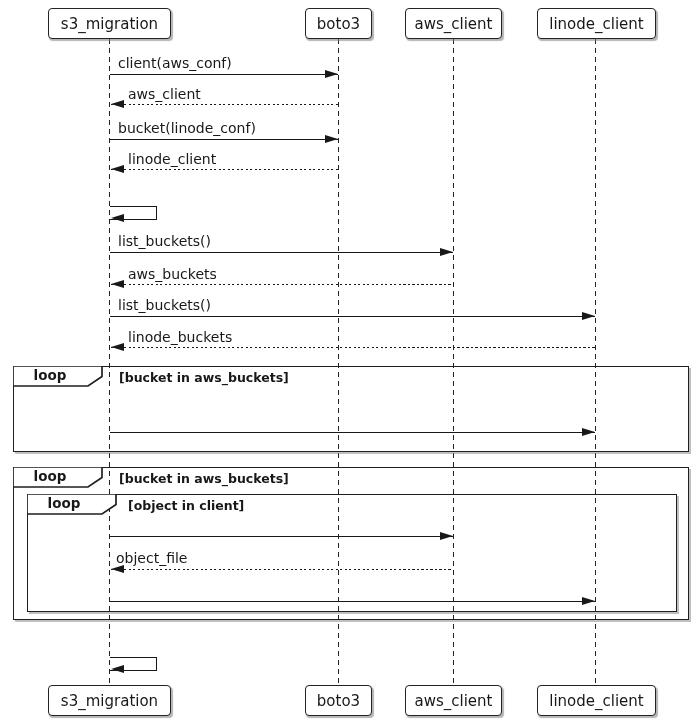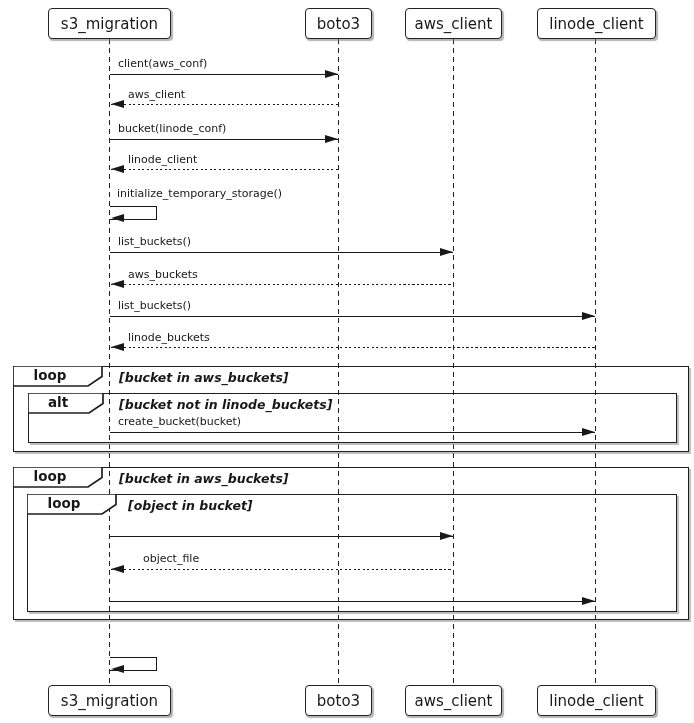--- a/index.html
+++ b/index.html
@@ -14,21 +14,21 @@
     box-shadow:1.5px 2px 1px rgba(120,120,120,0.55);
     display:flex; align-items:center; justify-content:center;
     font-size:15px; white-space:nowrap; z-index:5;
   }
   .lifeline {
     position:absolute; top:39px; height:647px; width:1.4px;
     background:repeating-linear-gradient(to bottom,#232323 0 5px,transparent 5px 9px);
     z-index:0;
   }
   .msg-label {
-    position:absolute; font-size:11px; white-space:nowrap; z-index:3;
+    position:absolute; font-size:14px; white-space:nowrap; z-index:3;
     line-height:15px;
   }
   .line { position:absolute; height:1.4px; background:#181818; z-index:2; }
   .line.dotted {
     background:repeating-linear-gradient(to right,#181818 0 2px,transparent 2px 4.5px);
   }
   .arr { position:absolute; width:0; height:0; border-style:solid; z-index:3; }
   .arr.right { border-width:4.5px 0 4.5px 13px; border-color:transparent transparent transparent #181818; }
   .arr.left  { border-width:4.5px 13px 4.5px 0; border-color:transparent #181818 transparent transparent; }
   .self-loop {
@@ -39,21 +39,21 @@
   .frame {
     position:absolute; border:1.7px solid #1f1f1f; background:transparent;
     box-shadow:2px 2px 0 rgba(130,130,130,0.5); z-index:1;
   }
   .frame-label { position:absolute; top:-1px; left:-1px; z-index:2; }
   .frame-operator {
     position:absolute; top:1px; left:0; font-weight:bold; font-size:13.5px;
     text-align:center; z-index:3;
   }
   .frame-guard {
-    position:absolute; font-weight:bold; font-size:12.5px; white-space:nowrap; z-index:3;font-style:italic;
+    position:absolute; font-weight:bold; font-size:12.5px; white-space:nowrap; z-index:3;
   }
 </style>
 </head>
 <body>
 
 <div class="diagram">
 
   <div class="lifeline" style="left:109px"></div>
   <div class="lifeline" style="left:338px"></div>
   <div class="lifeline" style="left:453px"></div>
@@ -88,94 +88,83 @@
   <div class="frame" style="left:13px; top:366px; width:674px; height:84px">
     <div class="frame-label">
       <svg width="90" height="21">
           <path d="M0,0 H89 V10.5 L75,20 H0 Z" fill="#ffffff" stroke="#1f1f1f" stroke-width="1.7"></path>
         </svg>
       <div class="frame-operator" style="width:74px">loop</div>
     </div>
     <div class="frame-guard" style="left:105px; top:3px">[bucket in aws_buckets]</div>
   </div>
 
-  <div class="frame" style="left:28px; top:393px; width:647px; height:48px">
-    <div class="frame-label">
-      <svg width="76" height="21">
-          <path d="M0,0 H75 V10.5 L61,20 H0 Z" fill="#ffffff" stroke="#1f1f1f" stroke-width="1.7"></path>
-        </svg>
-      <div class="frame-operator" style="width:60px">alt</div>
-    </div>
-    <div class="frame-guard" style="left:90px; top:3px">[bucket not in linode_buckets]</div>
-  </div>
 
   <div class="frame" style="left:13px; top:467px; width:674px; height:151px">
     <div class="frame-label">
       <svg width="90" height="21">
           <path d="M0,0 H89 V10.5 L75,20 H0 Z" fill="#ffffff" stroke="#1f1f1f" stroke-width="1.7"></path>
         </svg>
       <div class="frame-operator" style="width:74px">loop</div>
     </div>
     <div class="frame-guard" style="left:105px; top:3px">[bucket in aws_buckets]</div>
   </div>
 
   <div class="frame" style="left:27px; top:494px; width:648px; height:116px">
     <div class="frame-label">
       <svg width="90" height="21">
           <path d="M0,0 H89 V10.5 L75,20 H0 Z" fill="#ffffff" stroke="#1f1f1f" stroke-width="1.7"></path>
         </svg>
       <div class="frame-operator" style="width:74px">loop</div>
     </div>
-    <div class="frame-guard" style="left:100px; top:3px">[object in bucket]</div>
+    <div class="frame-guard" style="left:100px; top:3px">[object in client]</div>
   </div>
 
   <div class="msg-label" style="left:118px; top:56px">client(aws_conf)</div>
   <div class="line" style="left:110px; top:74px; width:228px"></div>
   <div class="arr right" style="left:325px; top:70px"></div>
 
   <div class="msg-label" style="left:128px; top:87px">aws_client</div>
   <div class="line dotted" style="left:111px; top:104px; width:227px"></div>
   <div class="arr left" style="left:111px; top:100px"></div>
 
   <div class="msg-label" style="left:118px; top:121px">bucket(linode_conf)</div>
   <div class="line" style="left:110px; top:139px; width:228px"></div>
   <div class="arr right" style="left:325px; top:135px"></div>
 
   <div class="msg-label" style="left:128px; top:152px">linode_client</div>
   <div class="line dotted" style="left:111px; top:169px; width:227px"></div>
   <div class="arr left" style="left:111px; top:165px"></div>
 
-  <div class="msg-label" style="left:117px; top:186px">initialize_temporary_storage()</div>
   <div class="self-loop" style="left:110px; top:206px"></div>
   <div class="arr left" style="left:111px; top:214px"></div>
 
   <div class="msg-label" style="left:118px; top:234px">list_buckets()</div>
   <div class="line" style="left:110px; top:252px; width:343px"></div>
   <div class="arr right" style="left:440px; top:248px"></div>
 
   <div class="msg-label" style="left:128px; top:267px">aws_buckets</div>
   <div class="line dotted" style="left:111px; top:284px; width:342px"></div>
   <div class="arr left" style="left:111px; top:280px"></div>
 
   <div class="msg-label" style="left:118px; top:298px">list_buckets()</div>
   <div class="line" style="left:110px; top:316px; width:485px"></div>
   <div class="arr right" style="left:582px; top:312px"></div>
 
   <div class="msg-label" style="left:128px; top:330px">linode_buckets</div>
   <div class="line dotted" style="left:111px; top:347px; width:484px"></div>
   <div class="arr left" style="left:111px; top:343px"></div>
 
-  <div class="msg-label" style="left:118px; top:414px">create_bucket(bucket)</div>
   <div class="line" style="left:110px; top:432px; width:485px"></div>
   <div class="arr right" style="left:582px; top:428px"></div>
 
   <div class="line" style="left:110px; top:536px; width:343px"></div>
   <div class="arr right" style="left:440px; top:532px"></div>
 
-  <div class="msg-label" style="left:143px; top:551px">object_file</div>
+  <div class="msg-label" style="left:116px; top:551px">object_file</div>
   <div class="line dotted" style="left:111px; top:569px; width:342px"></div>
   <div class="arr left" style="left:111px; top:565px"></div>
 
   <div class="line" style="left:110px; top:601px; width:485px"></div>
   <div class="arr right" style="left:582px; top:597px"></div>
 
   <div class="self-loop" style="left:110px; top:657px"></div>
   <div class="arr left" style="left:111px; top:665px"></div>
 
 </div>

